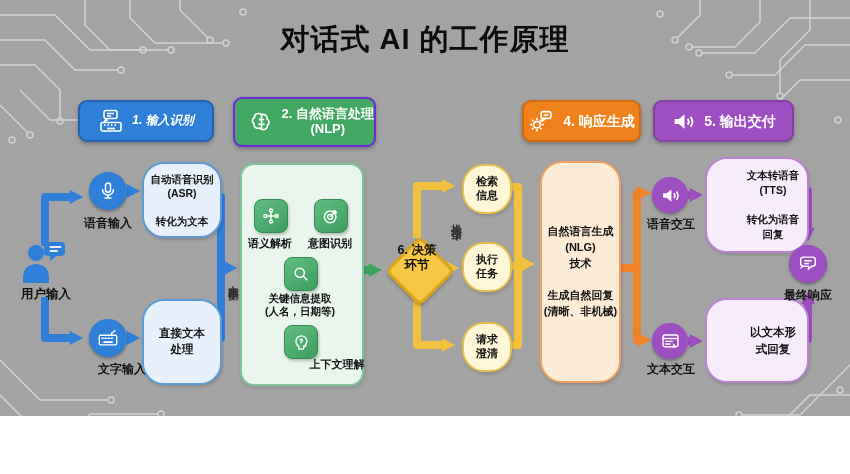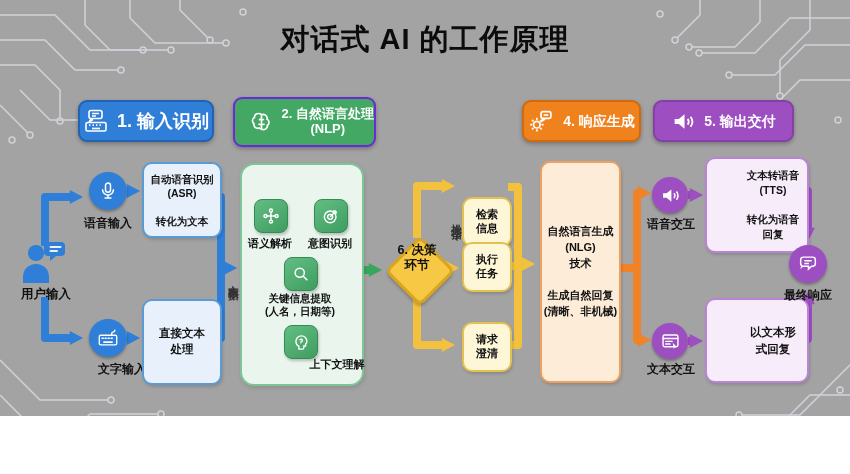--- a/index.html
+++ b/index.html
@@ -5,31 +5,31 @@
   html,body{margin:0;padding:0;}
   .canvas{position:relative;width:850px;height:416px;background:#a3a3a3;overflow:hidden;
           font-family:"Liberation Sans",sans-serif;color:#111;}
   .bg,.wires{position:absolute;left:0;top:0;}
   .title{position:absolute;left:0;top:20px;width:100%;text-align:center;margin:0;
          font-size:29px;font-weight:bold;color:#0c0c0c;letter-spacing:1px;}
   .hdr{position:absolute;display:flex;align-items:center;justify-content:center;gap:8px;
        border-radius:9px;color:#fff;font-weight:bold;box-shadow:0 2px 4px rgba(0,0,0,.28);
        text-align:center;line-height:1.15;white-space:pre-line;}
   .hdr svg{flex:0 0 auto;}
-  .hdr1{left:78px;top:100px;width:132px;height:38px;background:#2f7ed8;border:2px solid #2262b0;font-size:18px;}
+  .hdr1{left:78px;top:100px;width:132px;height:38px;background:#2f7ed8;border:2px solid #2262b0;font-size:12px;font-style:italic;}
   .hdr2{left:233px;top:97px;width:139px;height:46px;background:#43a863;border:2px solid #6d28d9;font-size:13px;justify-content:flex-end;}
   .hdr4{left:522px;top:100px;width:115px;height:38px;background:#f0821e;border:2px solid #d16a0f;font-size:14px;gap:10px;}
   .hdr5{left:653px;top:100px;width:137px;height:38px;background:#9d4fc2;border:2px solid #8440a6;font-size:14px;}
   .circ{position:absolute;border-radius:50%;display:flex;align-items:center;justify-content:center;
         box-shadow:0 2px 3px rgba(0,0,0,.3);}
   .bc{background:#2f7ed8;}
   .pc{background:#9d4fc2;}
   .lbl{position:absolute;font-weight:bold;font-size:12px;color:#111;text-align:center;line-height:1.2;
        white-space:pre-line;}
-  .box{position:absolute;border-radius:10px;display:flex;align-items:center;justify-content:center;
+  .box{position:absolute;border-radius:22px;display:flex;align-items:center;justify-content:center;
        text-align:center;font-weight:bold;white-space:pre-line;box-shadow:1px 2px 3px rgba(0,0,0,.15);}
   .bluebox{background:#e8f1fb;border:2px solid #5b9bd5;font-size:10.5px;line-height:1.35;}
   .yellowbox{background:#fdf6d7;border:2px solid #e3c04f;font-size:11px;line-height:1.25;}
   .orangebox{background:#fcecd8;border:2px solid #eda05f;font-size:11px;line-height:1.45;}
   .purplebox{background:#f7ecf9;border:2px solid #bb83d6;font-size:10.5px;line-height:1.4;padding-left:32px;}
   .greenpanel{position:absolute;left:240px;top:163px;width:120px;height:219px;background:#e9f5ed;
         border:2px solid #7fc497;border-radius:14px;box-shadow:1px 2px 4px rgba(0,0,0,.12);}
   .tile{position:absolute;width:32px;height:32px;border-radius:8px;
         background:linear-gradient(145deg,#63bd82,#3f9d62);border:1px solid #368a54;
         display:flex;align-items:center;justify-content:center;box-shadow:1px 2px 3px rgba(0,0,0,.22);}
@@ -275,21 +275,21 @@
       <path d="M9.5 20.5v-3.2c-2.2-1.3-3.6-3.4-3.6-6A6.6 6.6 0 0 1 12.5 4.7c3.6 0 6.6 2.9 6.6 6.4 0 1.5-.6 2.6-1.6 3.6v2.1h-2.1v2.2c0 .8-.7 1.5-1.5 1.5z"></path>
       <path d="M10.8 9.3c.9-1 2.8-.9 2.8.8 0 1.5-1.8 1.2-1.8 2.8"></path>
     </svg>
   </div>
   <div class="lbl glabel" style="left:240px;top:358px;width:120px;padding-left:37px;">上下文理解</div>
 
   <div class="diamond"></div>
   <div class="dlabel">6. 决策
 环节</div>
   <div class="vtext" style="left:450px;top:216px;">操作指令</div>
-  <div class="box yellowbox" style="left:462px;top:164px;width:46px;height:46px;margin-top:33px;">检索
+  <div class="box yellowbox" style="left:462px;top:164px;width:46px;height:46px;">检索
 信息</div>
   <div class="box yellowbox" style="left:462px;top:242px;width:46px;height:46px;">执行
 任务</div>
   <div class="box yellowbox" style="left:462px;top:322px;width:46px;height:46px;">请求
 澄清</div>
 
   <div class="box orangebox" style="left:540px;top:161px;width:77px;height:218px;">自然语言生成
 (NLG)
 技术
 

